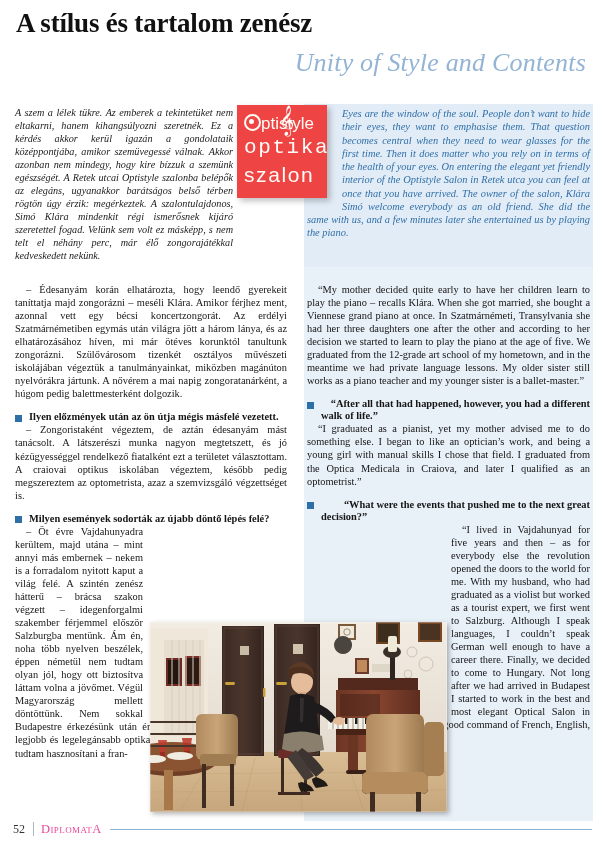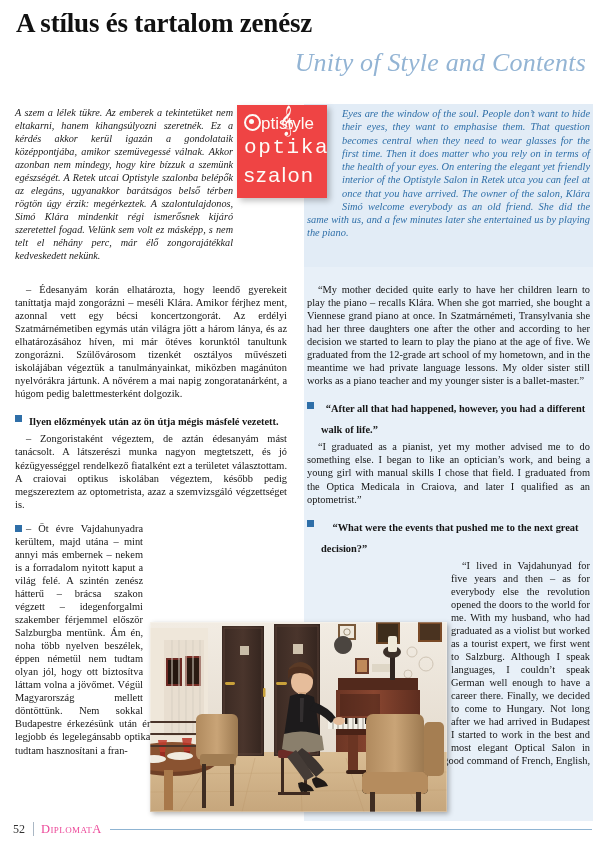--- a/index.html
+++ b/index.html
@@ -197,22 +197,22 @@
   p.body-par {
     margin: 0 0 0 0;
     text-indent: 11px;
   }
   .gap { height: 11px; }
 
   h3.q {
     margin: 0;
     font-weight: bold;
     font-size: 10.4px;
-    line-height: 21px;
-    text-align: center;
+    line-height: 12px;
+    text-align: right;
     text-indent: 0;
     padding-left: 14px;
     position: relative;
   }
   h3.q .bullet {
     position: absolute;
     left: 0;
     top: 3.5px;
     width: 7px;
     height: 7px;
@@ -318,21 +318,21 @@
 
 <div class="col-left">
   <p class="body-par">– Édesanyám korán elhatározta, hogy leendő gyerekeit taníttatja majd zongorázni – meséli Klára. Amikor férjhez ment, azonnal vett egy bécsi koncertzongorát. Az erdélyi Szatmárnémetiben egymás után világra jött a három lánya, és az elhatározásához híven, mi már ötéves korunktól tanultunk zongorázni. Szülővárosom tizenkét osztályos művészeti iskolájában végeztük a tanulmányainkat, miközben magánúton nyelvórákra jártunk. A nővérem a mai napig zongoratanárként, a húgom pedig balettmesterként dolgozik.</p>
   <div class="gap"></div>
   <h3 class="q">
     <span class="bullet"></span><span>Ilyen előzmények után az ön útja mégis másfelé vezetett.</span>
   </h3>
   <p class="body-par">– Zongoristaként végeztem, de aztán édesanyám mást tanácsolt. A látszerészi munka nagyon megtetszett, és jó kézügyességgel rendelkező fiatalként ezt a területet választottam. A craiovai optikus iskolában végeztem, később pedig megszereztem az optometrista, azaz a szemvizsgáló végzettséget is.</p>
   <div class="gap"></div>
   <h3 class="q">
-    <span class="bullet"></span>
+    <span class="bullet"></span><span>Milyen események sodorták az újabb döntő lépés felé?</span>
   </h3>
   <p class="body-par"><span class="float-photo-left"></span><span>– Öt évre Vajdahunyadra kerültem, majd utána – mint annyi más embernek – nekem is a forradalom nyitott kaput a világ felé. A szintén zenész hátterű – brácsa szakon végzett – idegenforgalmi szakember férjemmel először Salzburgba mentünk. Ám én, noha több nyelven beszélek, éppen németül nem tudtam olyan jól, hogy ott biztosítva láttam volna a jövőmet. Végül Magyarország mellett döntöttünk. Nem sokkal Budapestre érkezésünk után én már a Haris közben, a város legjobb és legelegánsabb optikai szalonjában dolgoztam. Ott jól tudtam hasznosítani a fran-</span></p>
 </div>
 
 <div class="col-right">
   <p class="body-par">“My mother decided quite early to have her children learn to play the piano – recalls Klára. When she got married, she bought a Viennese grand piano at once. In Szatmárnémeti, Transylvania she had her three daughters one after the other and according to her decision we started to learn to play the piano at the age of five. We graduated from the 12-grade art school of my hometown, and in the meantime we had private language lessons. My older sister still works as a piano teacher and my younger sister is a ballet-master.”</p>
   <div class="gap"></div>
   <h3 class="q">
     <span class="bullet"></span><span>“After all that had happened, however, you had a different walk of life.”</span>
   </h3>

